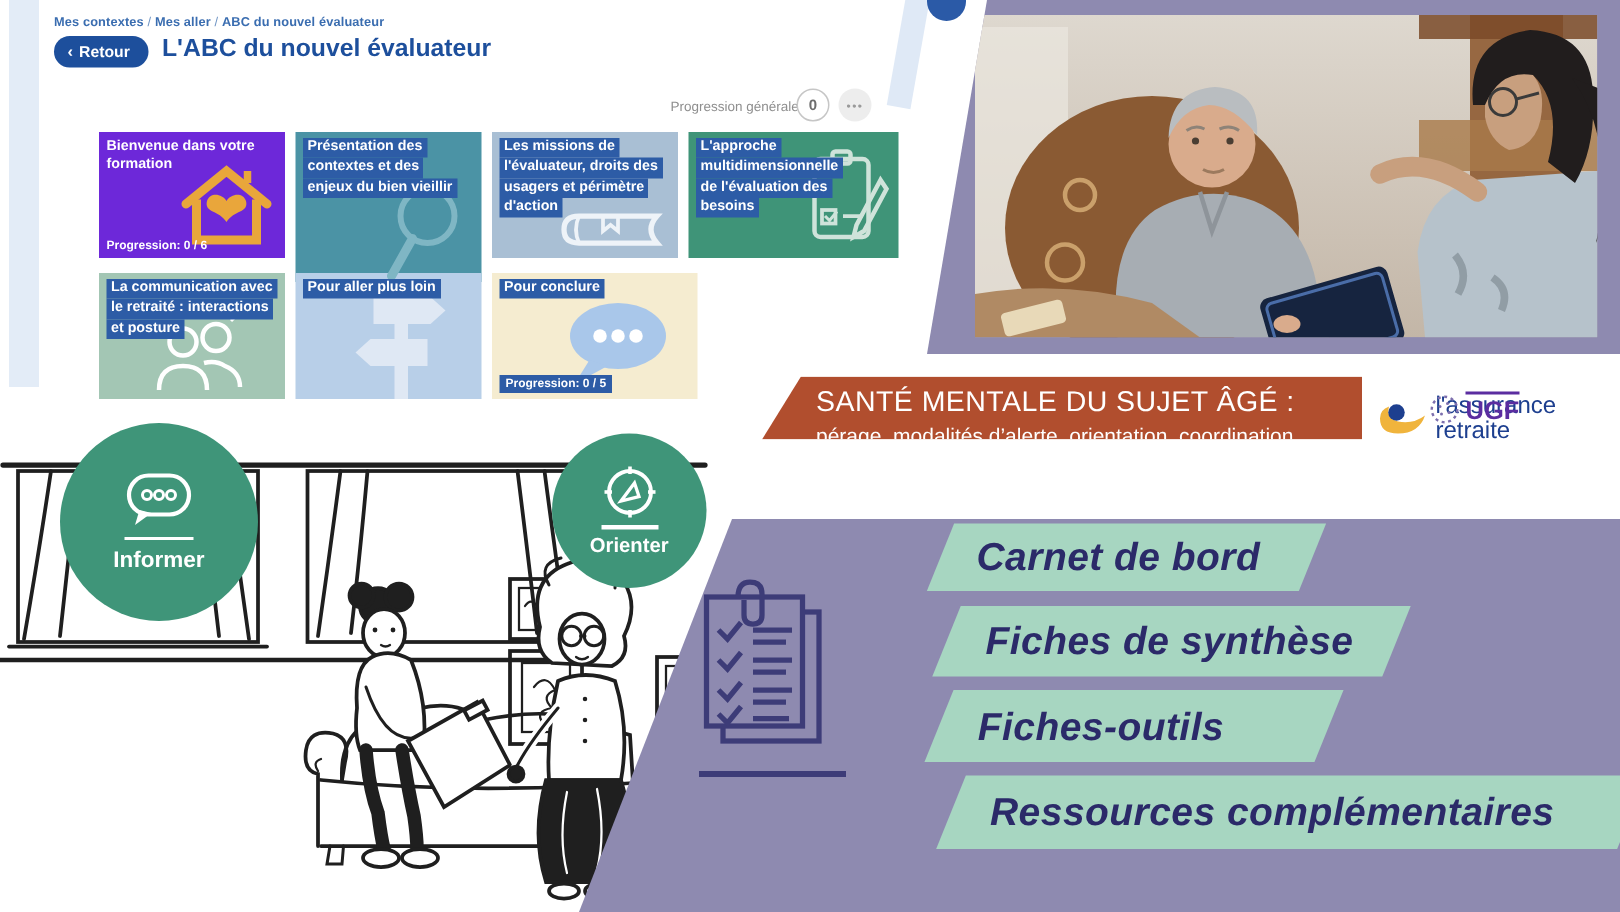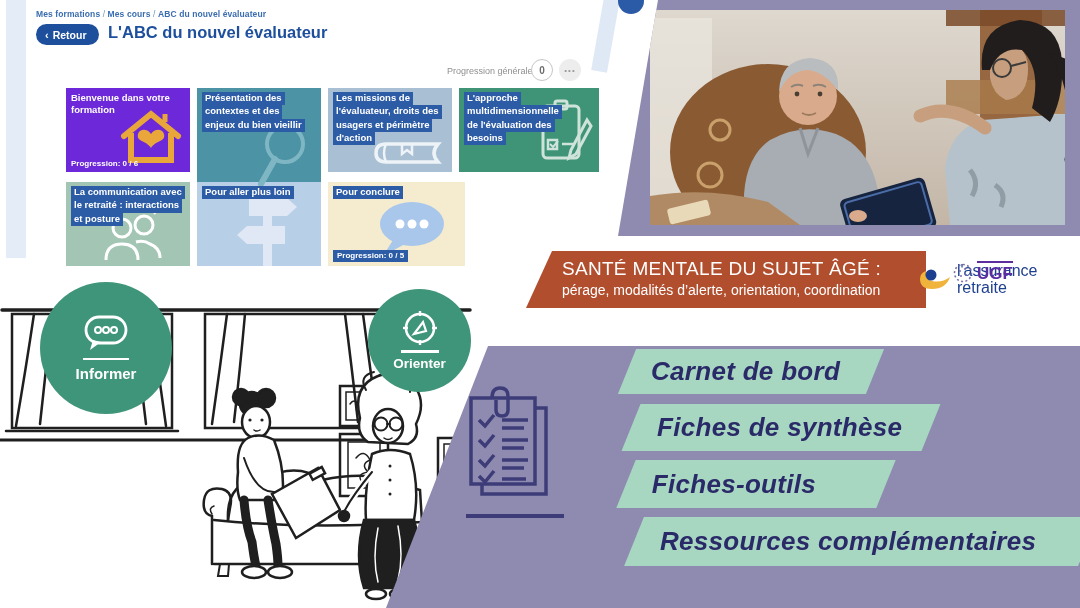--- a/index.html
+++ b/index.html
@@ -43,21 +43,21 @@
   .tile-icon{position:absolute;z-index:1;}
 
   
   .photo-frame{left:614px;top:0;width:466px;height:236px;background:#8e8ab0;
                clip-path:polygon(44px 0%,100% 0%,100% 100%,4px 100%);}
   .photo{position:absolute;left:36px;top:10px;width:415px;height:215px;overflow:hidden;}
   .blue-dot{left:618px;top:-12px;width:26px;height:26px;border-radius:50%;background:#2b5aa7;}
   .pale-wedge{left:598px;top:-8px;width:16px;height:80px;background:#dfe9f6;transform:rotate(10deg);}
 
   
-  .red-banner{left:526px;top:251px;width:400px;height:57px;color:#fff;
+  .red-banner{left:508px;top:251px;width:400px;height:42px;color:#fff;
               clip-path:polygon(26px 0%,100% 0%,100% 100%,0% 100%);padding-left:36px;box-sizing:border-box;}
   .red-banner h2{margin:7px 0 2px 0;font-size:19px;font-weight:400;letter-spacing:.3px;}
   .red-banner p{margin:0;font-size:14px;font-weight:400;}
 
   
   .logo-ar{left:918px;top:263px;display:flex;align-items:center;gap:5px;}
   .logo-ar .txt{font-size:16px;font-weight:400;color:#1d3f8f;line-height:1.05;}
   .logo-ugf{left:952px;top:262px;display:flex;align-items:center;gap:3px;}
   .ugf-txt{font-size:17px;font-weight:800;color:#5b2da0;line-height:1;position:relative;}
   .ugf-txt::before{content:"";position:absolute;left:0;top:-4px;width:100%;height:2.5px;background:#5b2da0;}
@@ -84,21 +84,21 @@
   .glabel{font-size:15px;font-weight:700;}
   .c2 .glabel{font-size:13.5px;}
 </style>
 </head>
 <body>
 
 <div class="stage">
 
   <div class="abs leftstrip"></div>
 
-  <nav class="abs breadcrumb"><span class="bc-item">Mes formations</span><span class="bc-sep"> / </span><span class="bc-item">Mes cours</span><span class="bc-sep"> / </span><span class="bc-item">ABC du nouvel évaluateur</span></nav>
+  <nav class="abs breadcrumb"><span class="bc-item">Mes contextes</span><span class="bc-sep"> / </span><span class="bc-item">Mes aller</span><span class="bc-sep"> / </span><span class="bc-item">ABC du nouvel évaluateur</span></nav>
 
   <button class="abs retour">
     <span class="chev">‹</span>
     <span>Retour</span>
   </button>
 
   <h1 class="abs course-title">L'ABC du nouvel évaluateur</h1>
 
   <span class="abs prog-label">Progression générale %</span>
   <div class="abs prog-circle">0</div>

